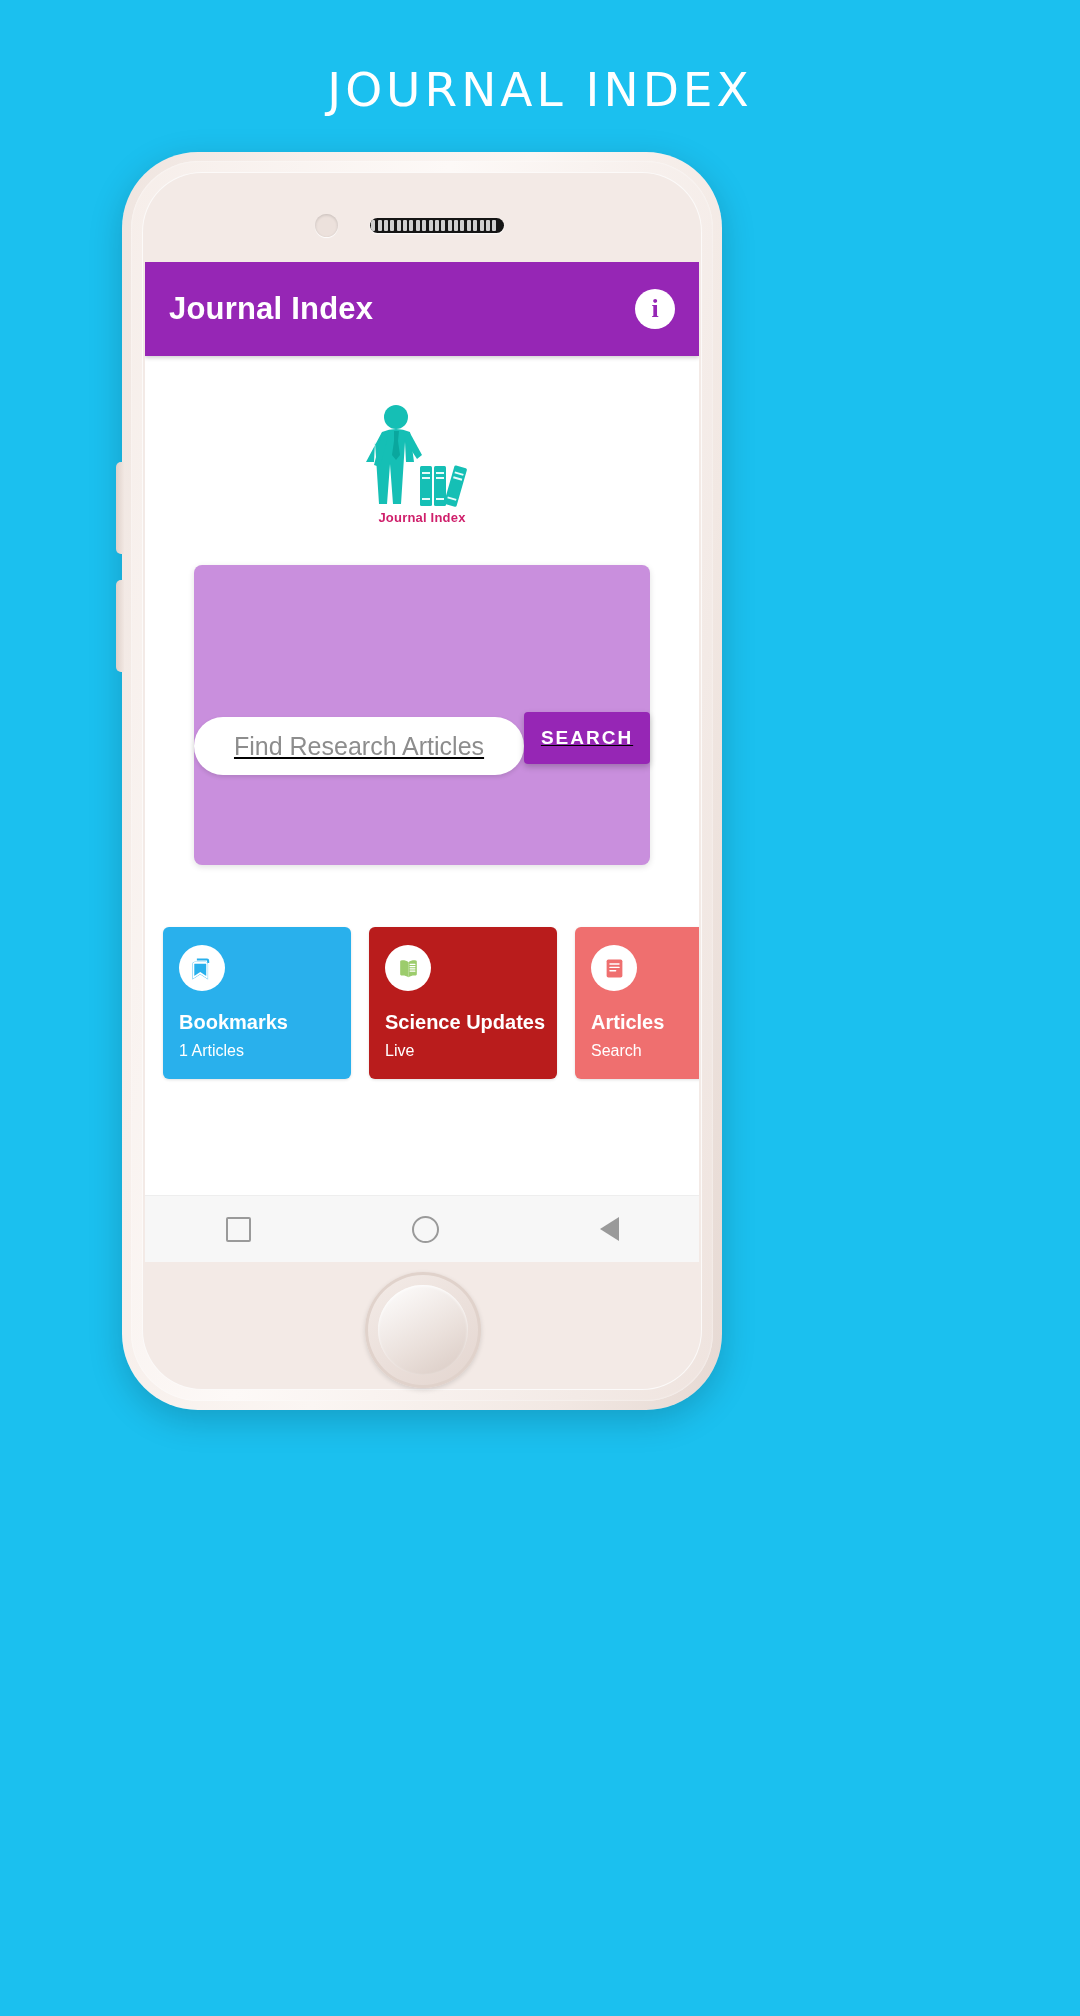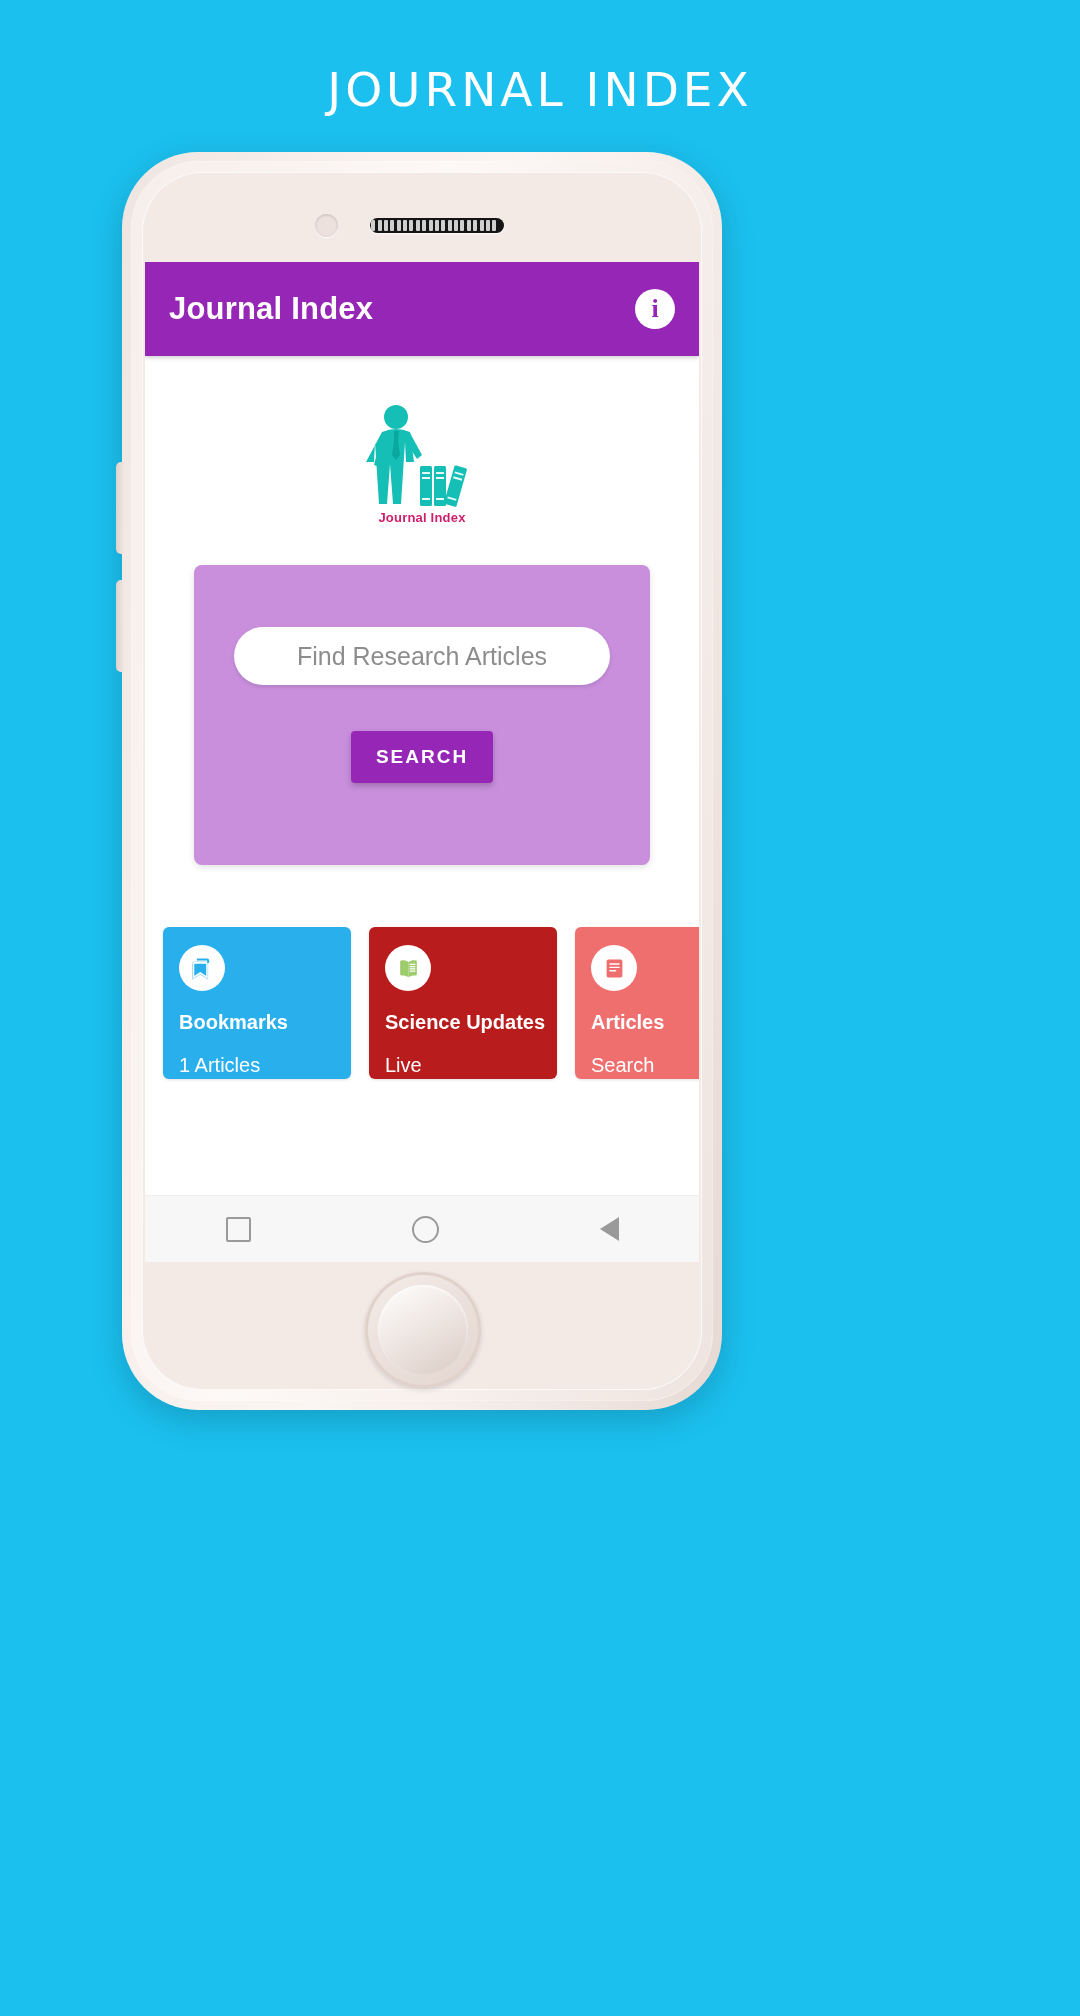--- a/index.html
+++ b/index.html
@@ -101,21 +101,21 @@
     margin-top:48px;display:flex;flex-direction:column;align-items:center;
   }
   .logo-cap{
     margin-top:2px;color:#cf1f6b;font-size:13px;font-weight:bold;letter-spacing:.2px;
   }
   
   .search-card{
     margin:40px auto 0;width:456px;height:300px;
     background:#c98fdd;border-radius:8px;
     box-shadow:0 2px 6px rgba(0,0,0,.12);
-    display:flex;flex-direction:column;align-items:center;
+    display:flex;flex-direction:row;align-items:center;text-decoration:underline;
   }
   .search-input{
     margin-top:62px;width:372px;height:56px;border-radius:30px;border:none;
     background:#ffffff;
     box-shadow:0 2px 4px rgba(0,0,0,.12);
     text-align:center;font-size:25px;color:#555;
     font-family:"Liberation Sans",sans-serif;
     outline:none;
   }
   .search-input::placeholder{color:#8d8d8d;}
@@ -133,21 +133,21 @@
   .tile{
     width:188px;height:152px;border-radius:6px;flex:0 0 auto;
     box-sizing:border-box;padding:18px 16px 0 16px;color:#fff;
     box-shadow:0 1px 3px rgba(0,0,0,.12);
   }
   .tile-icon{
     width:46px;height:46px;border-radius:50%;background:#ffffff;
     display:flex;align-items:center;justify-content:center;
   }
   .tile-title{margin-top:20px;font-size:20px;font-weight:bold;white-space:nowrap;}
-  .tile-sub{margin-top:20px;font-size:20px;white-space:nowrap;}
+  .tile-sub{margin-top:8px;font-size:16px;white-space:nowrap;}
   
   .navbar{
     position:absolute;left:0;bottom:0;width:554px;height:66px;
     background:#f7f7f7;border-top:1px solid #eee;
     display:flex;align-items:center;justify-content:space-around;
   }
   .nav-sq{width:21px;height:21px;border:2px solid #9a9a9a;border-radius:2px;}
   .nav-ci{width:23px;height:23px;border:2px solid #9a9a9a;border-radius:50%;}
   .nav-tr{
     width:0;height:0;border-top:12px solid transparent;border-bottom:12px solid transparent;

